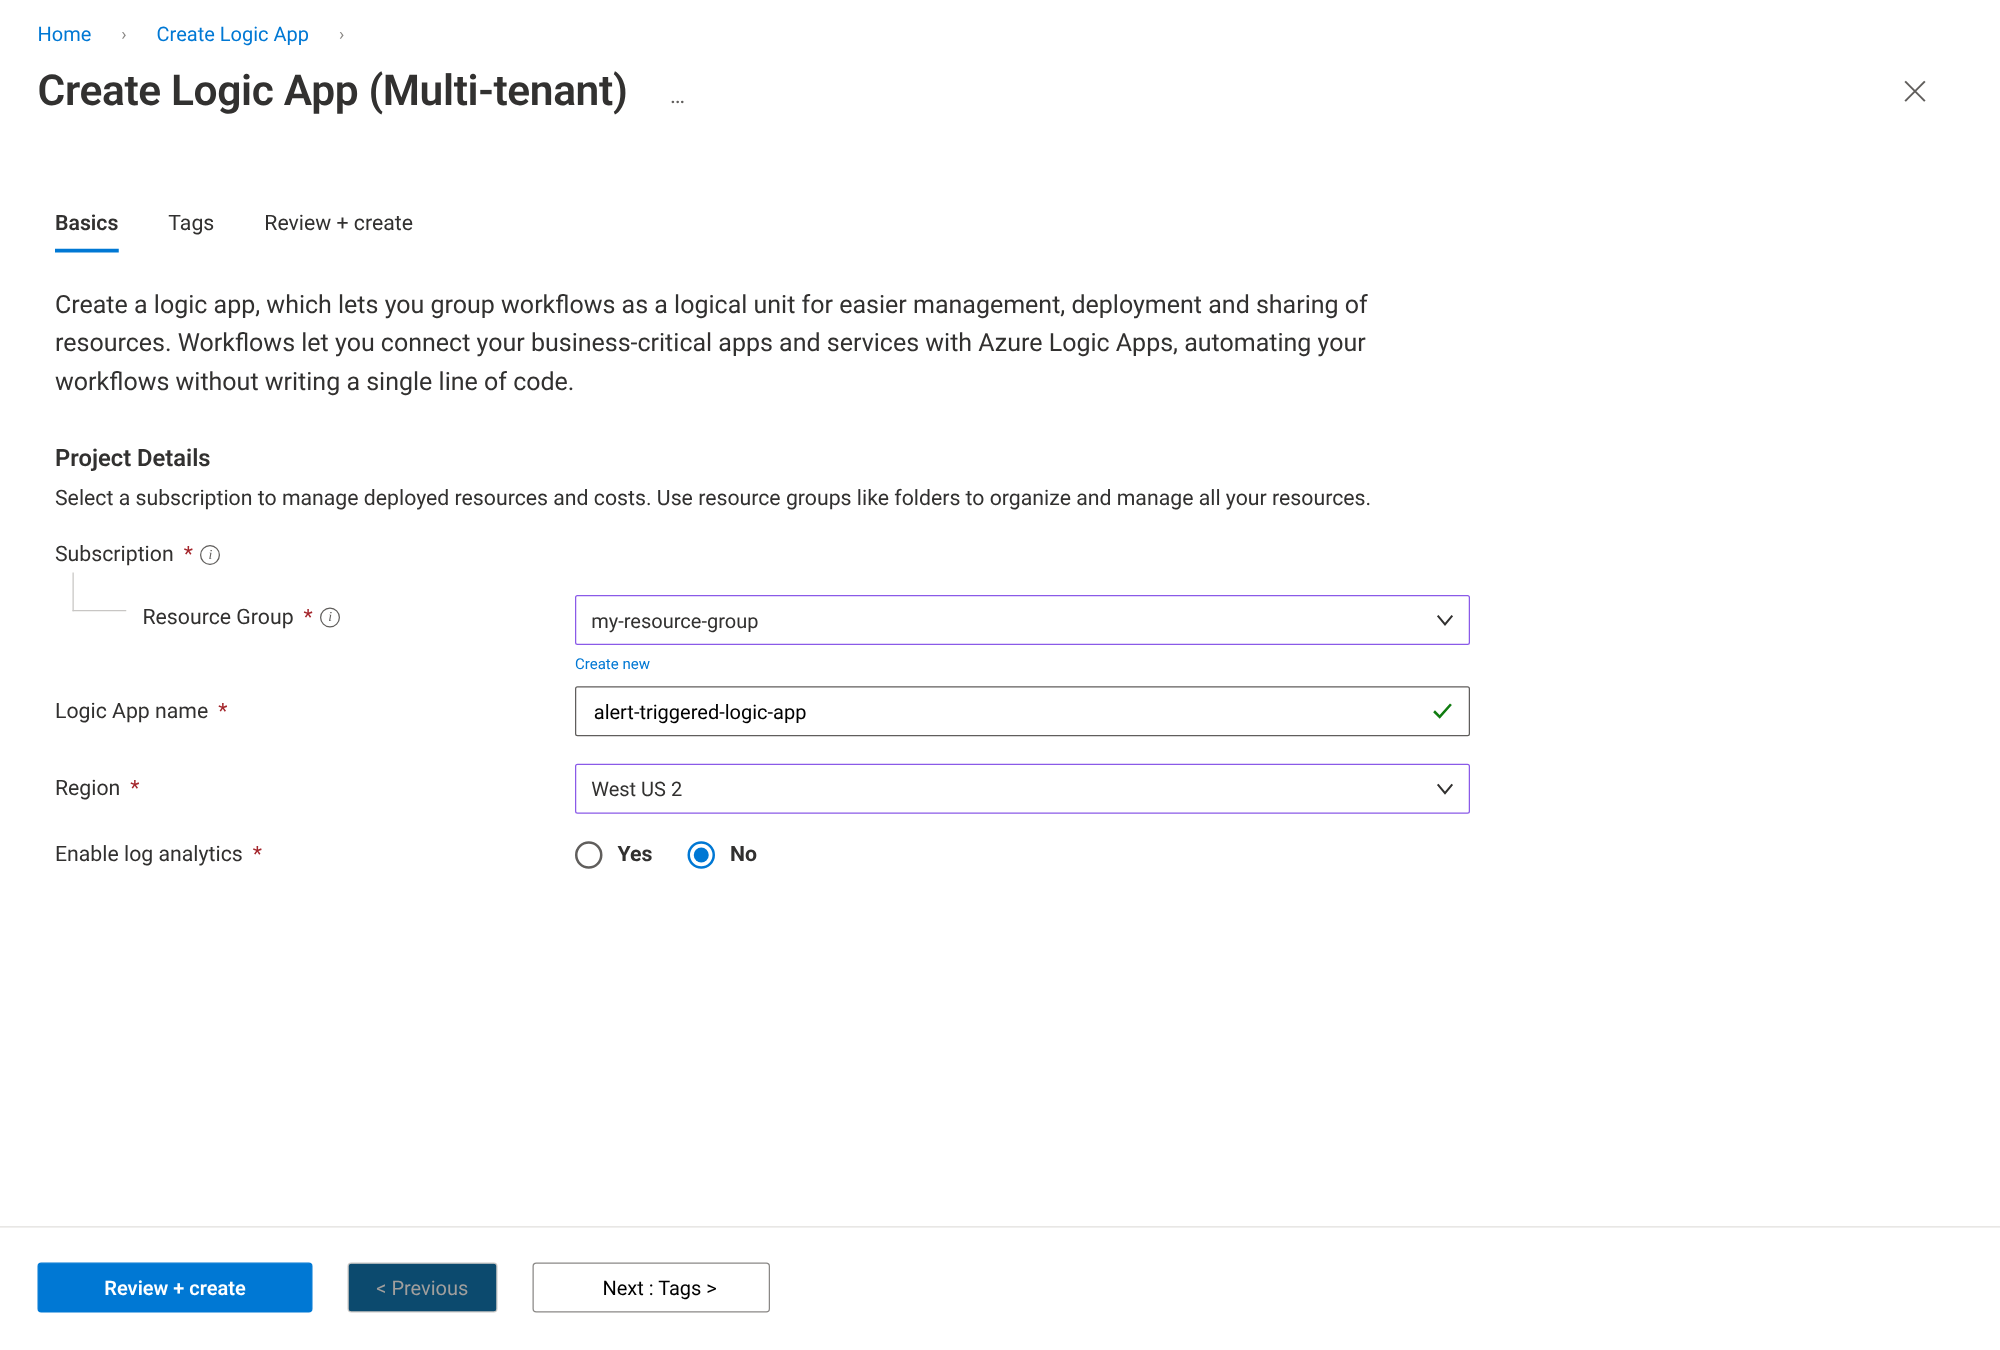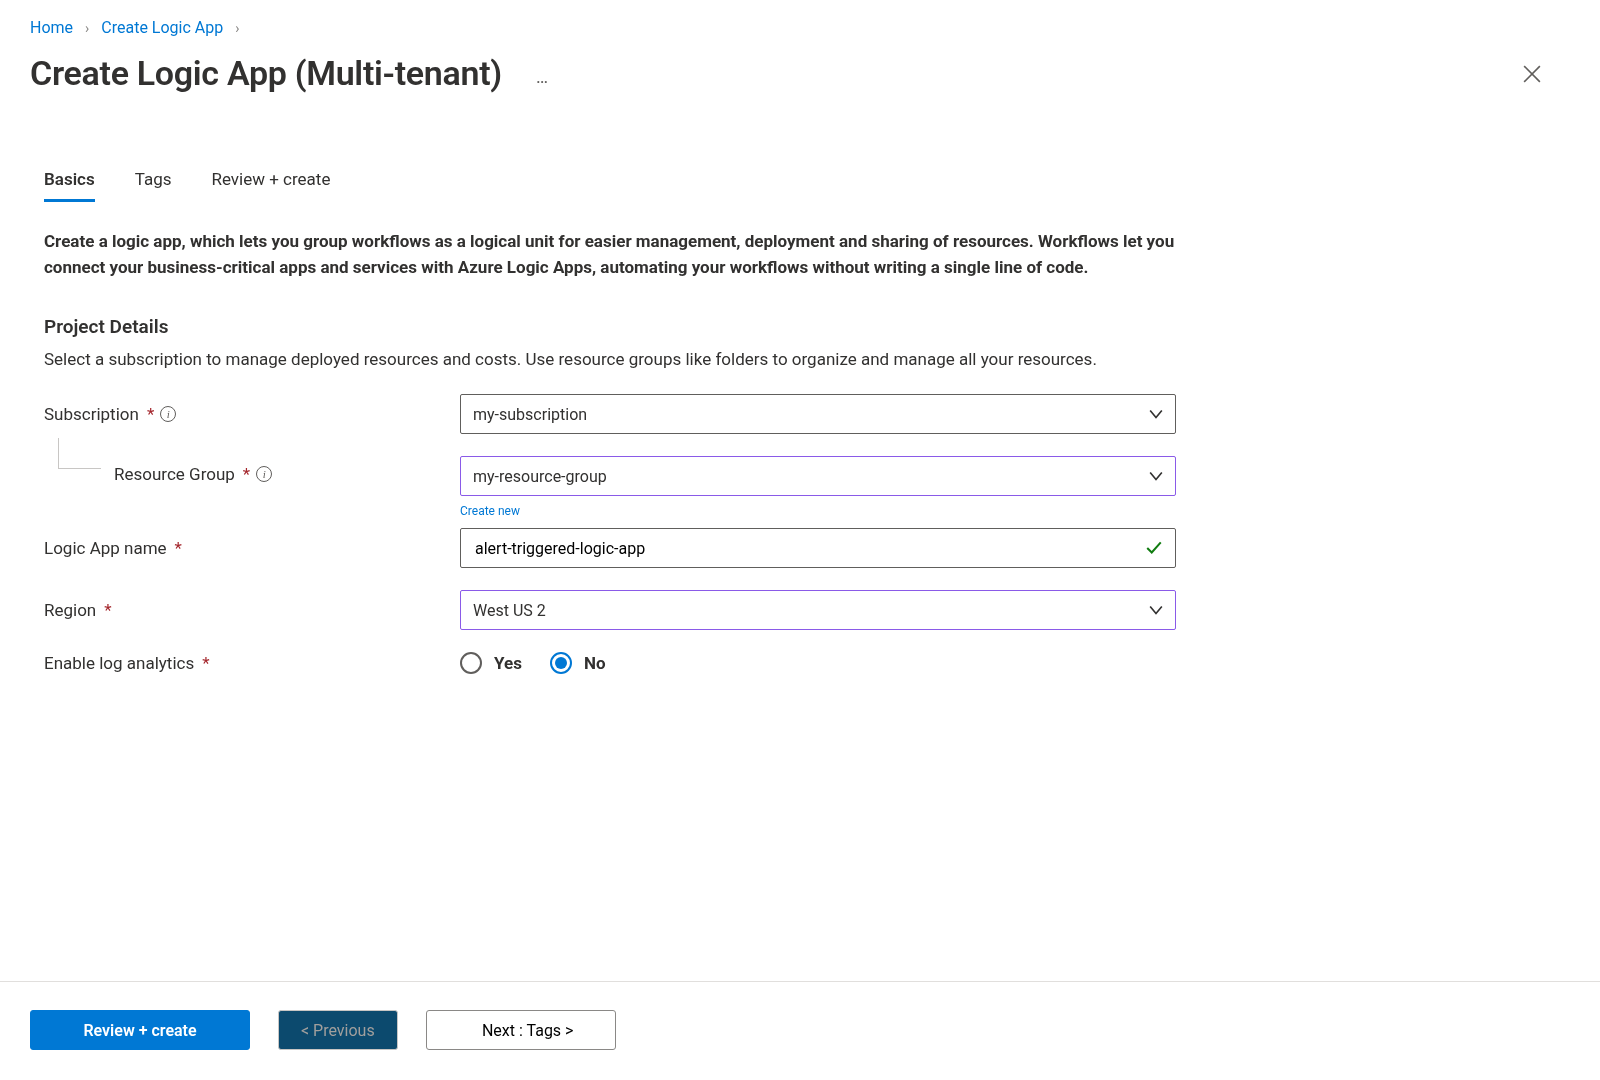--- a/index.html
+++ b/index.html
@@ -24,21 +24,21 @@
     width: 1600px;
     height: 1080px;
     position: relative;
     overflow: hidden;
   }
 
   
   .breadcrumb {
     display: flex;
     align-items: center;
-    gap: 12px;
+    gap: 24px;
     padding: 18px 0 0 30px;
     font-size: 16px;
   }
   .breadcrumb a { color: var(--link); text-decoration: none; }
   .breadcrumb .chev { color: #8a8886; font-size: 14px; }
 
   
   .title-row {
     display: flex;
     align-items: flex-end;
@@ -86,25 +86,24 @@
     font-weight:600;
     border-bottom-color: var(--azure-blue);
   }
 
   
   .content {
     padding: 26px 44px 0 44px;
     max-width: 1220px;
   }
   .intro {
-    font-size: 17px;
+    font-size: 20px;
     line-height: 1.55;
     color: var(--text);
     max-width: 1150px;
-    font-weight: bold;
   }
   .section-head {
     font-size: 19px;
     font-weight: 600;
     margin-top: 34px;
     margin-bottom: 8px;
   }
   .section-desc {
     font-size: 17px;
     line-height: 1.55;
@@ -270,30 +269,20 @@
   <div class="intro">Create a logic app, which lets you group workflows as a logical unit for easier management, deployment and sharing of resources. Workflows let you connect your business-critical apps and services with Azure Logic Apps, automating your workflows without writing a single line of code.</div>
 
   <div class="section-head">Project Details</div>
   <div class="section-desc">Select a subscription to manage deployed resources and costs. Use resource groups like folders to organize and manage all your resources.</div>
 
   <div class="form-row">
     <div class="label-col">
       <span>Subscription</span>
       <span class="req">*</span>
       <span class="info-icon">i</span>
-    </div>
-    <div class="field-col">
-      <div class="dropdown">
-        <span>my-subscription</span>
-        <span class="chev-down">
-          <svg viewBox="0 0 12 12" fill="none" stroke="#323130" stroke-width="1.4">
-              <polyline points="1,3 6,9 11,3"></polyline>
-            </svg>
-        </span>
-      </div>
     </div>
   </div>
 
   <div class="form-row tall" style="margin-bottom:10px;">
     <div class="label-col indented" style="padding-top:8px;">
       <span>Resource Group</span>
       <span class="req">*</span>
       <span class="info-icon">i</span>
     </div>
     <div class="field-col">

